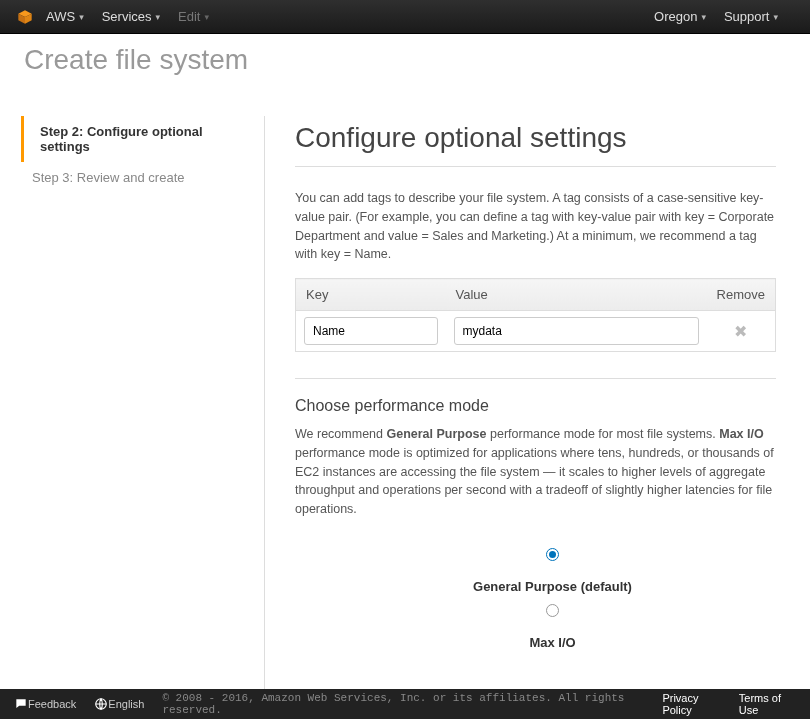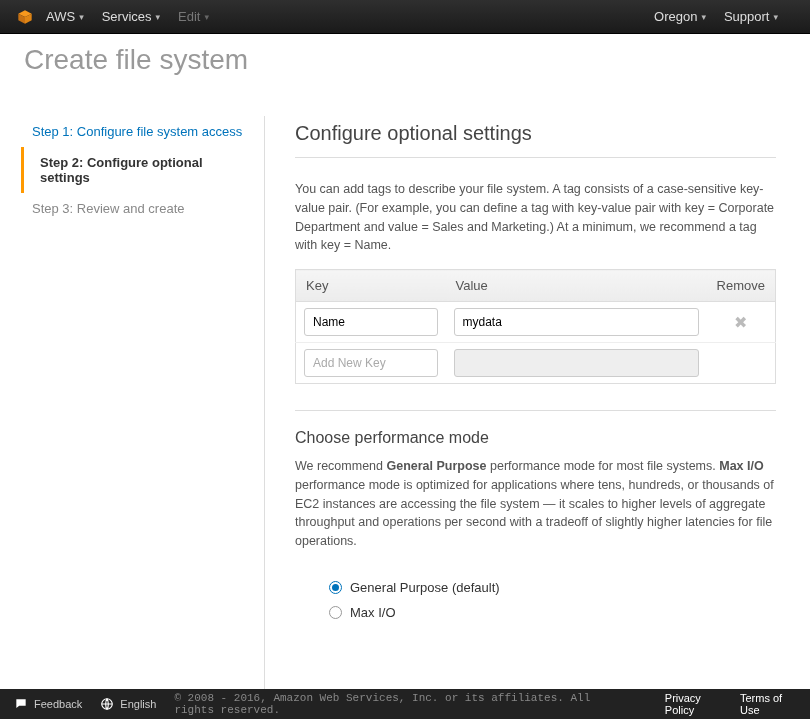--- a/index.html
+++ b/index.html
@@ -14,44 +14,44 @@
 
 .page { display: flex; padding: 20px 24px 0 24px; }
 .pagetitle { font-size: 28px; font-weight: 300; color: #999; margin: 10px 0 20px 24px; }
 
 .sidebar { width: 240px; padding-right: 10px; }
 .step { padding: 8px 0 8px 8px; font-size: 13px; color: #888; cursor: pointer; }
 .step.link { color: #0073bb; }
 .step.active { color: #333; font-weight: bold; border-left: 3px solid #ff9900; padding-left: 16px; margin-left: -3px; }
 
 .main { flex: 1; border-left: 1px solid #ddd; padding-left: 30px; padding-right: 10px; padding-bottom: 80px; }
-.main h2 { font-size: 20px; font-weight: 400; color: #444; padding: 6px 0 12px; border-bottom: 1px solid #ddd; margin-bottom: 22px; }
+.main h2 { font-size: 28px; font-weight: 400; color: #444; padding: 6px 0 12px; border-bottom: 1px solid #ddd; margin-bottom: 22px; }
 .main h3 { font-size: 16px; font-weight: 400; color: #444; margin: 18px 0 10px; }
 .desc { font-size: 12.5px; color: #555; line-height: 1.5; margin-bottom: 14px; }
 .section-divider { border: none; border-top: 1px solid #ddd; margin: 26px 0 0; }
 
 .tagtable { width: 100%; border: 1px solid #ddd; border-collapse: collapse; font-size: 13px; }
 .tagtable th { background: linear-gradient(#f5f5f5,#ececec); text-align: left; font-weight: normal; color: #555; padding: 8px 10px; border-bottom: 1px solid #ddd; }
 .tagtable td { padding: 6px 8px; border-bottom: 1px solid #eee; vertical-align: middle; }
 .tagtable tr:last-child td { border-bottom: none; }
 .tagtable input { width: 100%; padding: 6px 8px; border: 1px solid #ccc; border-radius: 3px; font-size: 12px; }
 .tagtable input::placeholder { color: #aaa; }
 .tagtable input:disabled { background: #eee; color: #999; }
 .col-key { width: 150px; margin-top: 12px; }
 .col-remove { width: 60px; text-align: center; }
 .remove-icon { color: #bbb; font-size: 16px; cursor: pointer; display: inline-block; }
 
 .radio-group { padding: 10px 0 8px 34px; }
-.radio-item { display: flex; align-items: center; gap: 8px; font-size: 13px; font-weight: normal; padding: 5px 0; cursor: pointer; }
+.radio-item { display: flex; align-items: center; gap: 18px; font-size: 13px; font-weight: bold; padding: 5px 0; cursor: pointer; flex-direction: column; }
 .radio { width: 13px; height: 13px; border-radius: 50%; border: 1px solid #999; display: inline-block; position: relative; }
 .radio.checked { border-color: #0073bb; }
 .radio.checked::after { content:''; position:absolute; inset:2px; border-radius:50%; background:#0073bb; }
 
 .footer { position: absolute; bottom: 0; left: 0; right: 0; height: 30px; background: #222; color: #ccc; font-size: 11px; display: flex; align-items: center; padding: 0 14px; }
-.footer .fitem { display: inline-flex; align-items: center; gap: 6px; margin-right: 18px; cursor: pointer; justify-content: center; }
+.footer .fitem { display: inline-flex; align-items: center; margin-right: 18px; cursor: pointer; justify-content: center; }
 .footer .spacer { flex: 1; }
 .footer .copy { color: #888; margin-right: 18px; font-family: Liberation Mono, monospace; }
 .footer a { color: #fff; text-decoration: none; margin-left: 16px; cursor: pointer; }
 
 .icon-speech, .icon-globe { width:14px; height:14px; display:inline-block; }
 </style>
 </head>
 <body>
 
 <div class="topnav">
@@ -82,21 +82,20 @@
   <span class="navitem">
       <span>Support</span>
       <span class="caret">▾</span>
     </span>
 </div>
 
 <div class="pagetitle">Create file system</div>
 
 <div class="page">
   <div class="sidebar">
-    <div class="step link">Step 1: Configure file system access</div>
     <div class="step active">Step 2: Configure optional settings</div>
     <div class="step">Step 3: Review and create</div>
   </div>
 
   <div class="main">
     <h2>Configure optional settings</h2>
 
     <p class="desc">You can add tags to describe your file system. A tag consists of a case-sensitive key-value pair. (For example, you can define a tag with key-value pair with key = Corporate Department and value = Sales and Marketing.) At a minimum, we recommend a tag with key = Name.</p>
 
     <table class="tagtable">
@@ -105,25 +104,20 @@
           <th class="col-key">Key</th>
           <th>Value</th>
           <th class="col-remove">Remove</th>
         </tr>
       </thead>
       <tbody>
         <tr>
           <td><input value="Name" style=""></td>
           <td><input value="mydata" style=""></td>
           <td class="col-remove"><span class="remove-icon">✖</span></td>
-        </tr>
-        <tr>
-          <td><input placeholder="Add New Key" style=""></td>
-          <td><input disabled="" style=""></td>
-          <td class="col-remove"></td>
         </tr>
       </tbody>
     </table>
 
     <hr class="section-divider">
 
     <h3>Choose performance mode</h3>
     <p class="desc">
       <span>We recommend </span><b>General Purpose</b><span> performance mode for most file systems. </span><b>Max I/O</b><span> performance mode is optimized for applications where tens, hundreds, or thousands of EC2 instances are accessing the file system — it scales to higher levels of aggregate throughput and operations per second with a tradeoff of slightly higher latencies for file operations.</span>
     </p>

